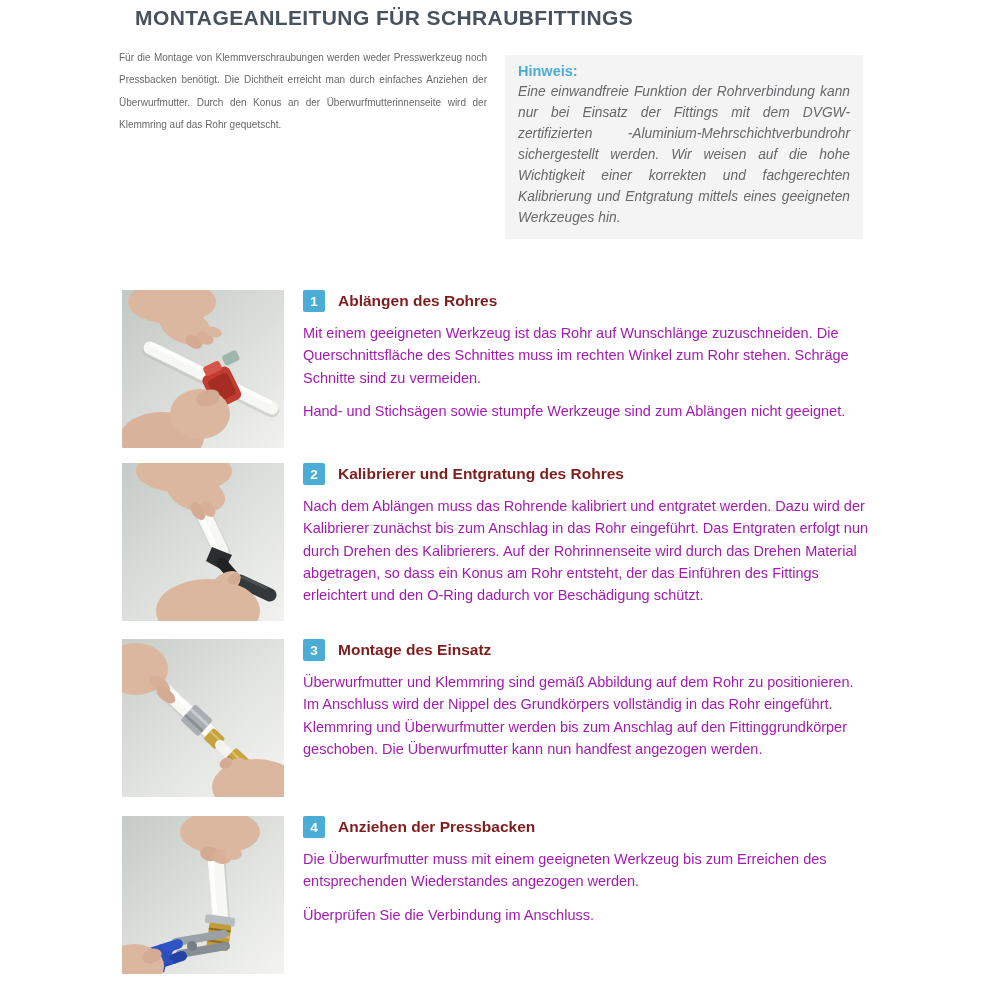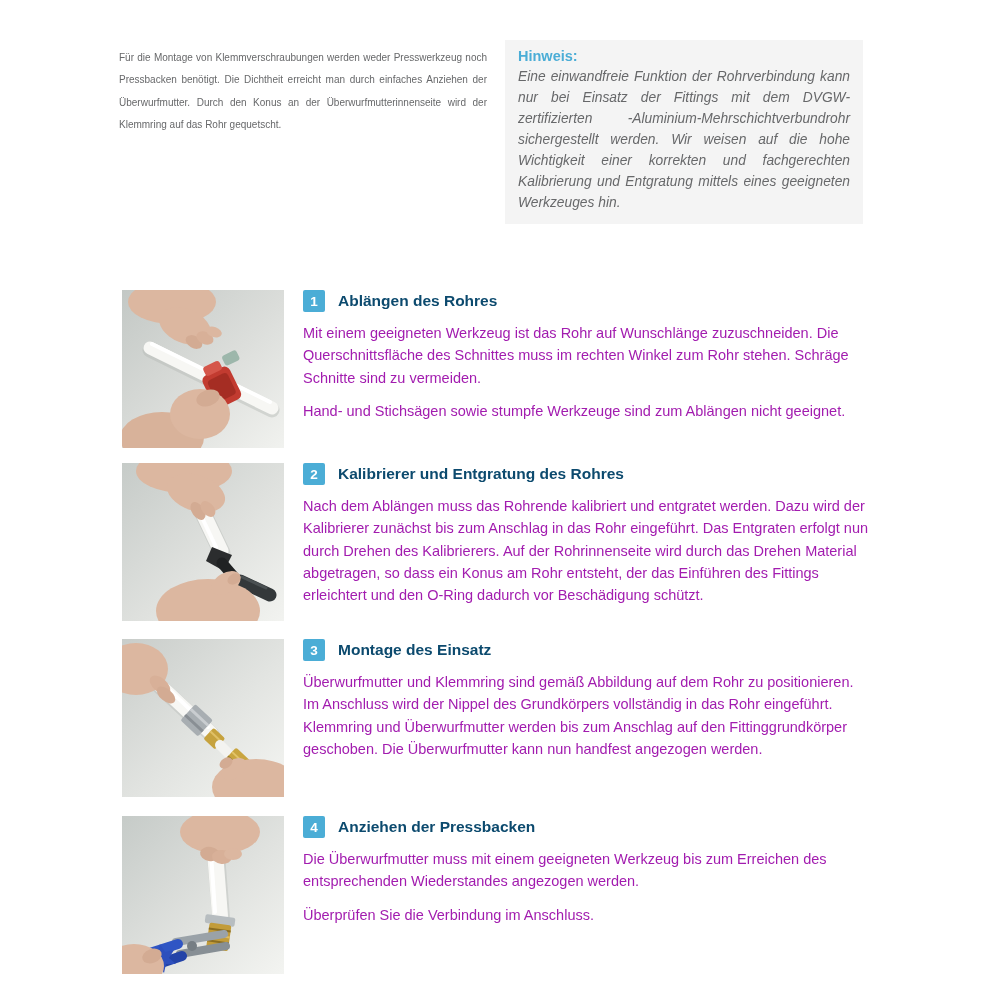--- a/index.html
+++ b/index.html
@@ -16,21 +16,21 @@
     position:absolute; left:135px; top:6px;
     font-size:21px; font-weight:bold; letter-spacing:0.4px;
     color:#47525e;
   }
   .intro {
     position:absolute; left:119px; top:47px; width:368px;
     font-size:10px; line-height:22.3px; color:#67686a;
     text-align:justify;
   }
   .note-box {
-    position:absolute; left:505px; top:40px; width:358px;
+    position:absolute; left:505px; top:55px; width:358px;
     background:#f4f4f4;
     padding:8px 13px 11px 13px;
   }
   .note-label {
     color:#4badd6; font-weight:bold; font-size:14.5px;
     margin-bottom:2px;
   }
   .note-text {
     font-size:13.8px; line-height:21px; color:#67686a;
     text-align:justify;
@@ -54,32 +54,33 @@
     display:flex; align-items:center; gap:13px; margin-bottom:10px;
   }
   .badge {
     width:22px; height:22px; flex:none;
     background:#4badd6; color:#ffffff;
     font-size:13.5px; font-weight:bold;
     display:flex; align-items:center; justify-content:center;
     border-radius:2px;
   }
   .step-title {
-    font-size:15.5px; font-weight:bold; color:#0c4a6e;
+    font-size:15.5px; font-weight:bold; color:#7f1d1d;
   }
   .step-body p {
     font-size:14.5px; line-height:22.3px; color:#a21caf;
   }
   .step-body p + p { margin-top:11px; }
 </style>
 </head>
 <body>
 
 <div class="page">
 
+  <h1 class="page-title">MONTAGEANLEITUNG FÜR SCHRAUBFITTINGS</h1>
 
   <p class="intro">Für die Montage von Klemmverschraubungen werden weder Presswerkzeug noch Pressbacken benötigt. Die Dichtheit erreicht man durch einfaches Anziehen der Überwurfmutter. Durch den Konus an der Überwurfmutterinnenseite wird der Klemmring auf das Rohr gequetscht.</p>
 
   <div class="note-box">
     <div class="note-label">Hinweis:</div>
     <p class="note-text">Eine einwandfreie Funktion der Rohrverbindung kann nur bei Einsatz der Fittings mit dem DVGW-zertifizierten &nbsp;&nbsp;&nbsp;&nbsp;&nbsp;&nbsp;&nbsp;&nbsp;-Aluminium-Mehrschichtverbundrohr sichergestellt werden. Wir weisen auf die hohe Wichtigkeit einer korrekten und fachgerechten Kalibrierung und Entgratung mittels eines geeigneten Werkzeuges hin.</p>
   </div>
 
   <section class="step step-1">
     <div class="photo">

